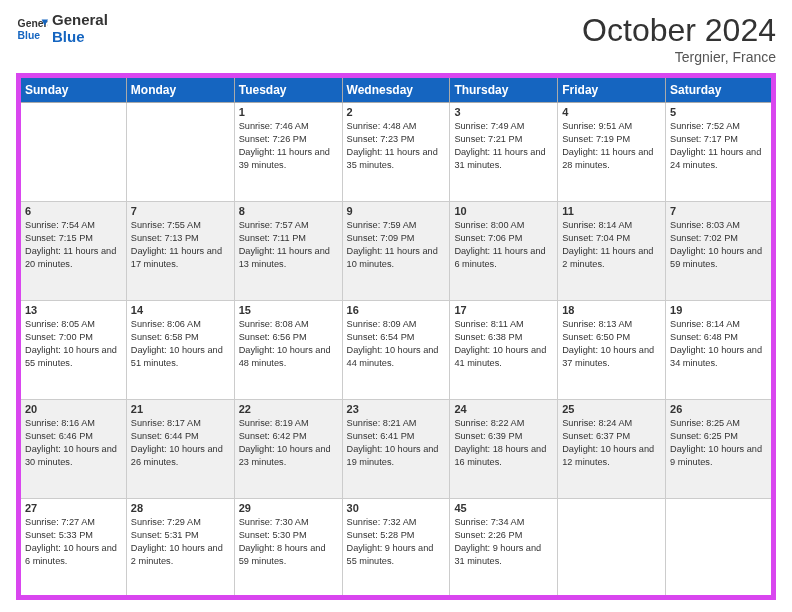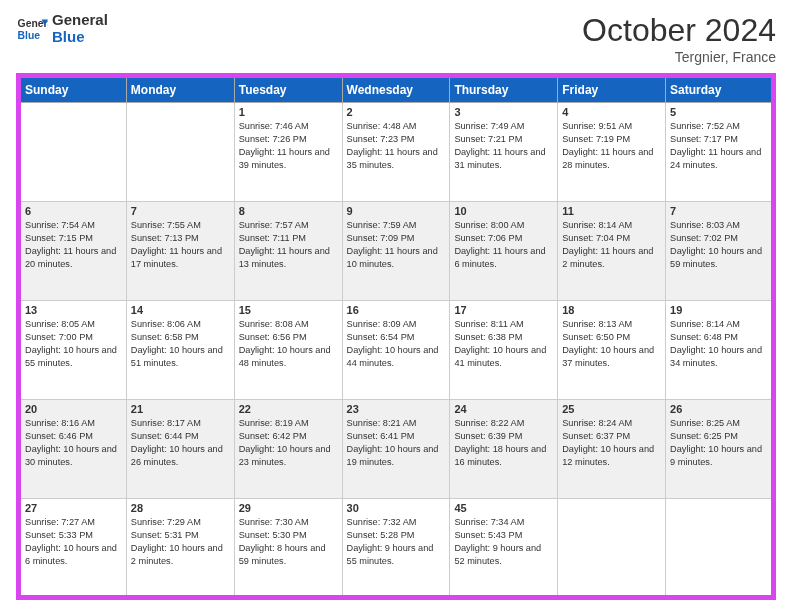--- a/index.html
+++ b/index.html
@@ -317,21 +317,21 @@
           </td>
           <td>
             <span class="day-num">30</span>
             <div class="cell-text">Sunrise: 7:32 AM</div>
             <div class="cell-text">Sunset: 5:28 PM</div>
             <div class="cell-text">Daylight: 9 hours and 55 minutes.</div>
           </td>
           <td>
             <span class="day-num">45</span>
             <div class="cell-text">Sunrise: 7:34 AM</div>
-            <div class="cell-text">Sunset: 5:43 PM</div>
-            <div class="cell-text">Daylight: 9 hours and 52 minutes.</div>
+            <div class="cell-text">Sunset: 2:26 PM</div>
+            <div class="cell-text">Daylight: 9 hours and 31 minutes.</div>
           </td>
           <td class="empty"></td>
           <td class="empty"></td>
         </tr>
       </tbody>
   </table>
 </div>
 
 </body></html>

